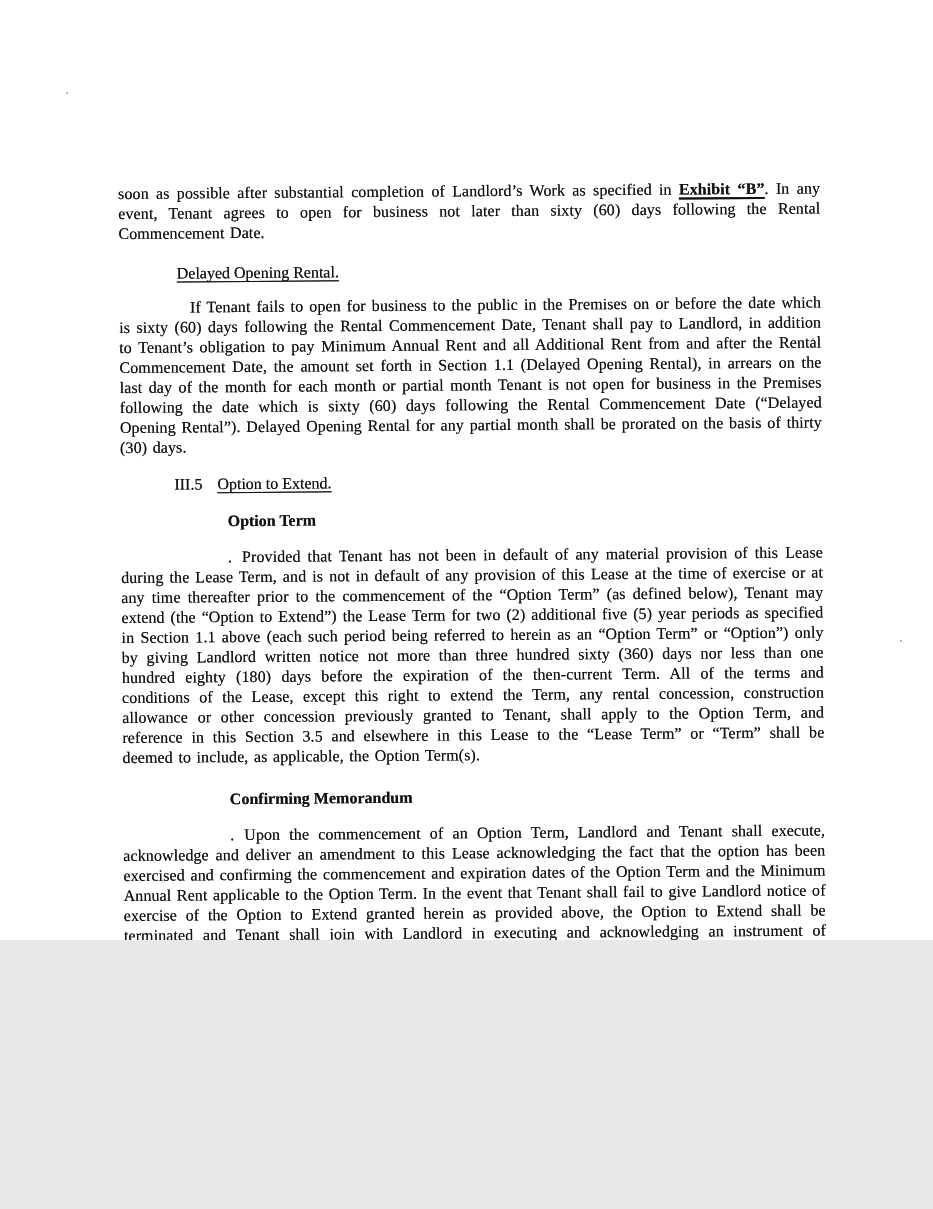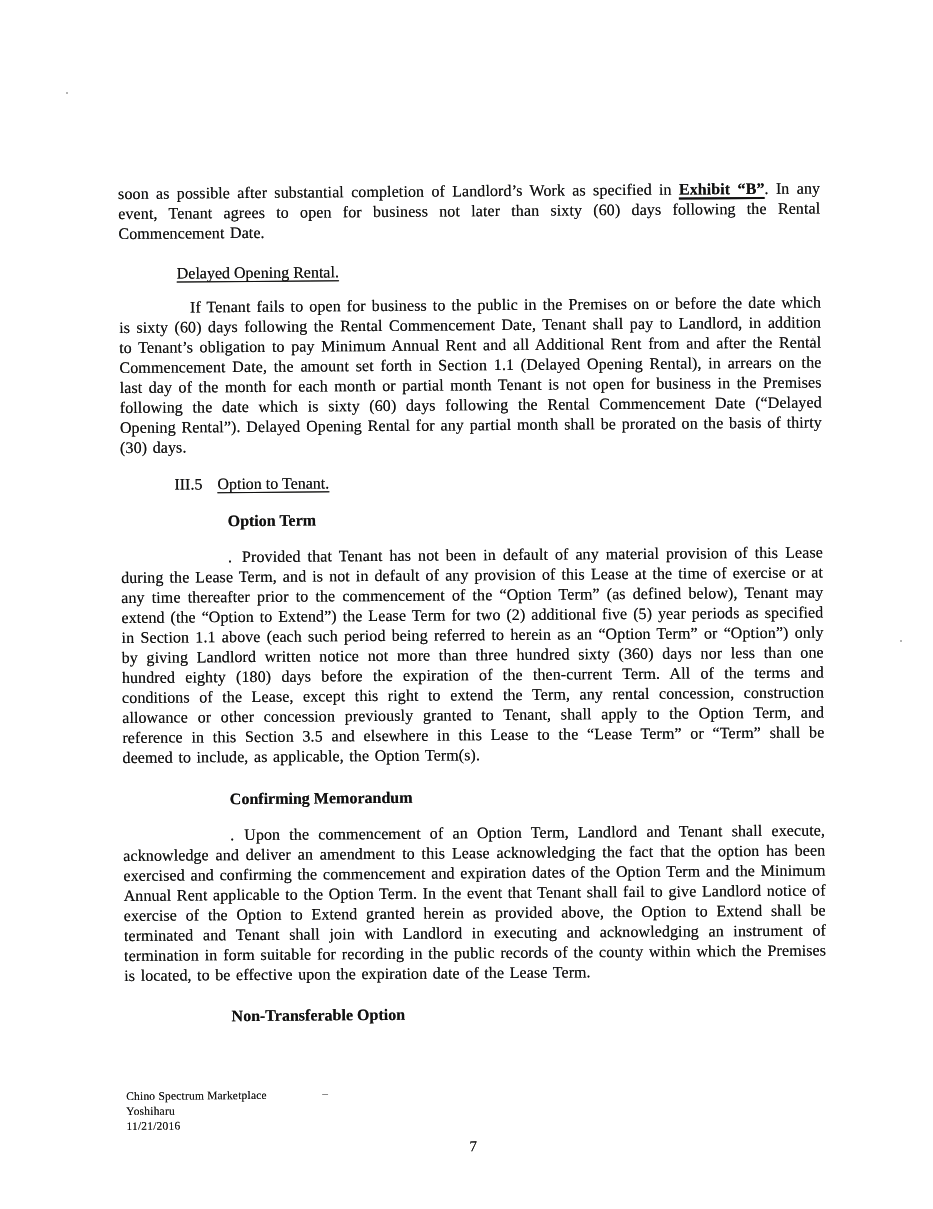--- a/index.html
+++ b/index.html
@@ -3,21 +3,21 @@
 <meta charset="utf-8">
 <style>
   html, body {
     margin: 0;
     padding: 0;
     background: #e8e8e6;
   }
   .sheet {
     position: relative;
     width: 933px;
-    height: 1209px;
+    height: 940px;
     margin: 0 auto;
     background: #fcfcfb;
     overflow: hidden;
     font-family: "Liberation Serif", "DejaVu Serif", serif;
     color: #161616;
     filter: blur(0.24px) contrast(1.04);
   }
   .content {
     position: absolute;
     left: 118px;
@@ -96,21 +96,21 @@
 
 <div class="sheet">
   <div class="content">
 
     <p class="body"><span>soon as possible after substantial completion of Landlord’s Work as specified in </span><span class="bold-underline">Exhibit “B”</span><span>.  In any event, Tenant agrees to open for business not later than sixty (60) days following the Rental Commencement Date.</span></p>
 
     <p class="heading underline h-delayed">Delayed Opening Rental.</p>
 
     <p class="body p-delayed">If Tenant fails to open for business to the public in the Premises on or before the date which is sixty (60) days following the Rental Commencement Date, Tenant shall pay to Landlord, in addition to Tenant’s obligation to pay Minimum Annual Rent and all Additional Rent from and after the Rental Commencement Date, the amount set forth in Section 1.1 (Delayed Opening Rental), in arrears on the last day of the month for each month or partial month Tenant is not open for business in the Premises following the date which is sixty (60) days following the Rental Commencement Date (“Delayed Opening Rental”).  Delayed Opening Rental for any partial month shall be prorated on the basis of thirty (30) days.</p>
 
-    <p class="heading h-section"><span class="bold">III.5</span><span class="underline section-title">Option to Tenant.</span></p>
+    <p class="heading h-section"><span class="bold">III.5</span><span class="underline section-title">Option to Extend.</span></p>
 
     <p class="heading h-bold">Option Term</p>
 
     <p class="body p-big-indent"><span>.</span><span class="leader-gap"></span><span>Provided that Tenant has not been in default of any material provision of this Lease during the Lease Term, and is not in default of any provision of this Lease at the time of exercise or at any time thereafter prior to the commencement of the “Option Term” (as defined below), Tenant may extend (the “Option to Extend”) the Lease Term for two (2) additional five (5) year periods as specified in Section 1.1 above (each such period being referred to herein as an “Option Term” or “Option”) only by giving Landlord written notice not more than three hundred sixty (360) days nor less than one hundred eighty (180) days before the expiration of the then-current Term.  All of the terms and conditions of the Lease, except this right to extend the Term, any rental concession, construction allowance or other concession previously granted to Tenant, shall apply to the Option Term, and reference in this Section 3.5 and elsewhere in this Lease to the “Lease Term” or “Term” shall be deemed to include, as applicable, the Option Term(s).</span></p>
 
     <p class="heading h-bold mt22">Confirming Memorandum</p>
 
     <p class="body p-big-indent"><span>.</span><span class="leader-gap"></span><span>Upon the commencement of an Option Term, Landlord and Tenant shall execute, acknowledge and deliver an amendment to this Lease acknowledging the fact that the option has been exercised and confirming the commencement and expiration dates of the Option Term and the Minimum Annual Rent applicable to the Option Term.  In the event that Tenant shall fail to give Landlord notice of exercise of the Option to Extend granted herein as provided above, the Option to Extend shall be terminated and Tenant shall join with Landlord in executing and acknowledging an instrument of termination in form suitable for recording in the public records of the county within which the Premises is located, to be effective upon the expiration date of the Lease Term.</span></p>
 
     <p class="heading h-bold mt21">Non-Transferable Option</p>

